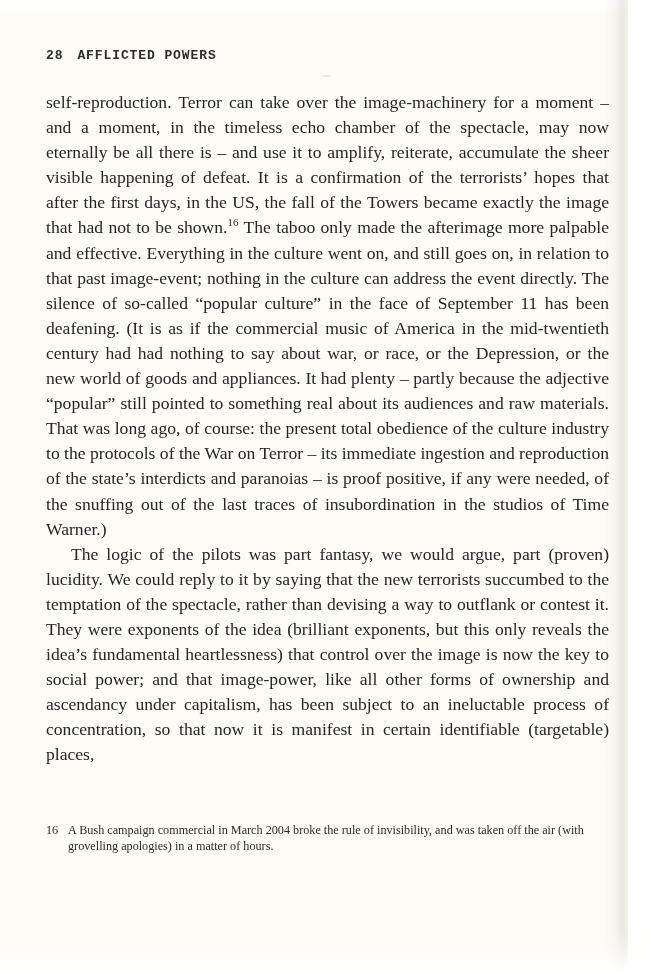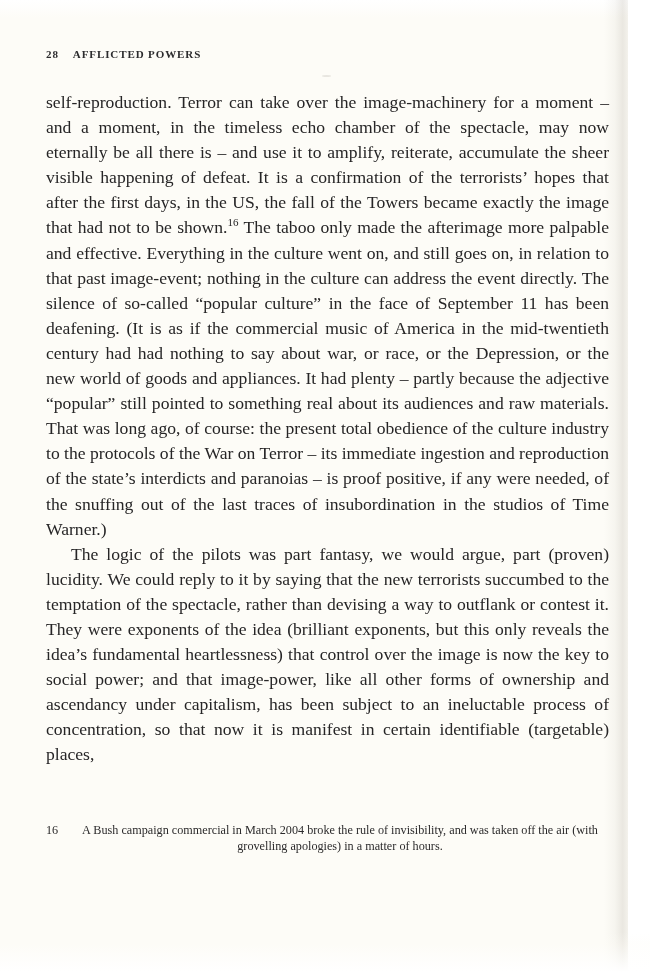--- a/index.html
+++ b/index.html
@@ -56,22 +56,22 @@
     height: 40px;
     background: linear-gradient(to top, #ffffff 0%, rgba(253,252,247,0.3) 70%, rgba(253,252,247,0) 100%);
     pointer-events: none;
   }
 
   
   #running-head {
     position: absolute;
     left: 46px;
     top: 48px;
-    font-family: Liberation Serif, serif;
-    font-size: 11px;
+    font-family: Liberation Mono, monospace;
+    font-size: 13px;
     font-weight: bold;
     letter-spacing: 0.9px;
     color: #2c2c2e;
     white-space: nowrap;
   }
   #running-head .folio {
     margin-right: 14px;
   }
 
   
@@ -124,21 +124,20 @@
   #footnote .fn-row {
     display: flex;
     align-items: flex-start;
   }
   #footnote .fn-num {
     width: 22px;
     flex: 0 0 22px;
   }
   #footnote .fn-text {
     flex: 1 1 auto;
-    text-align: center;
   }
 </style>
 </head>
 <body>
 
 <div id="page">
 
   <div id="page-top-fade"></div>
 
   <div id="running-head">

